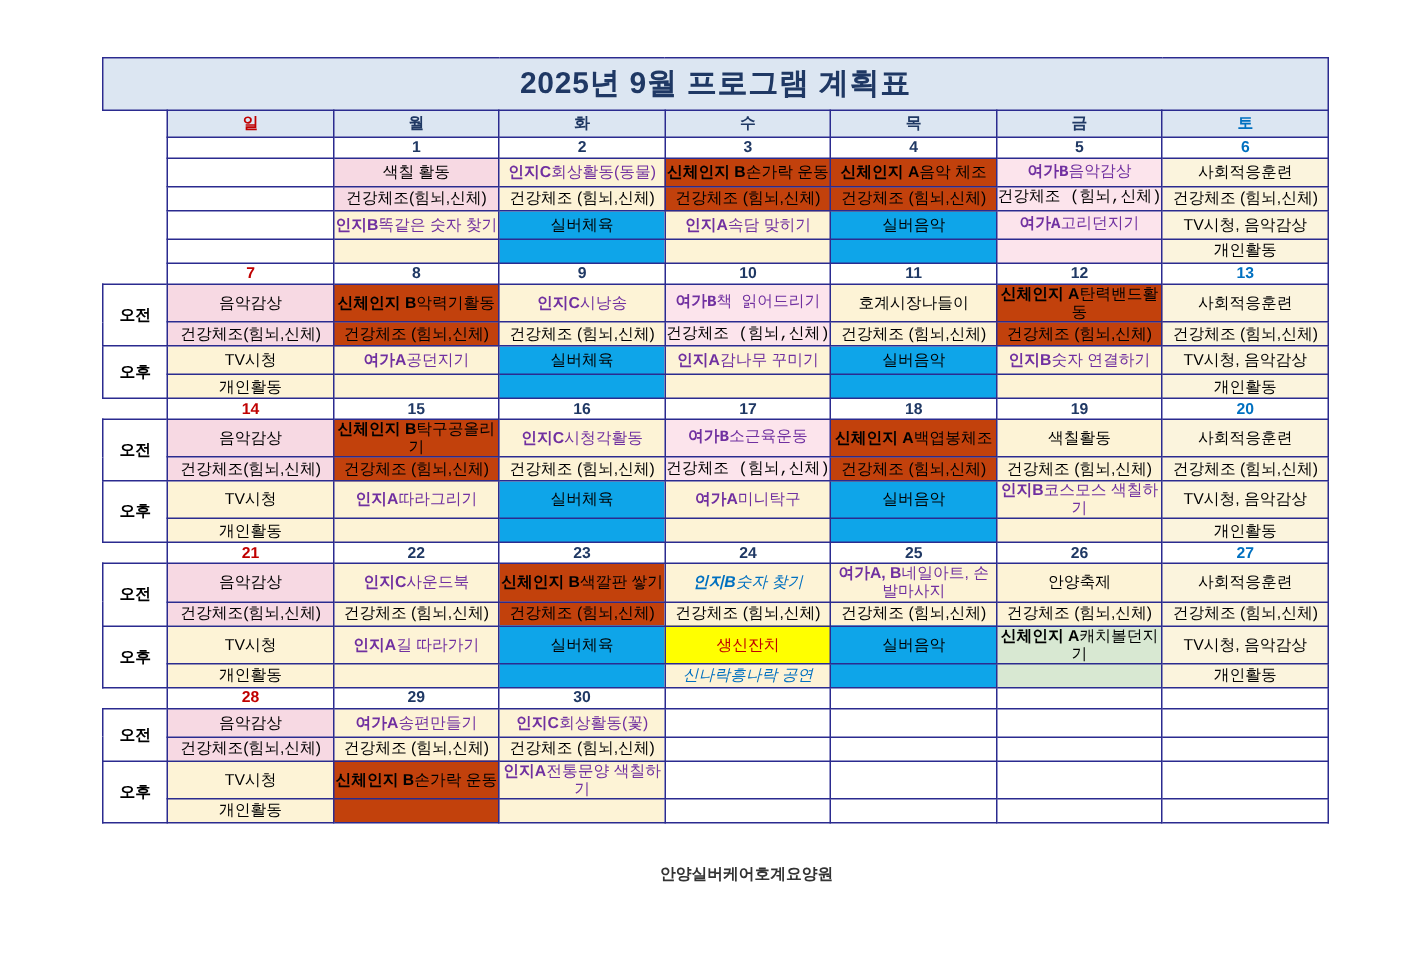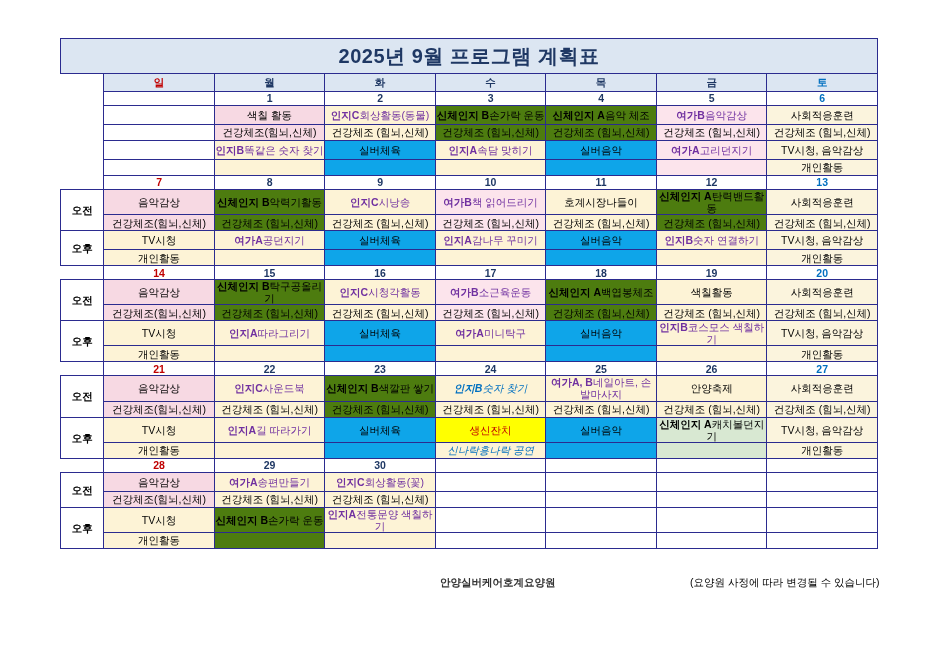--- a/index.html
+++ b/index.html
@@ -1,40 +1,40 @@
 <!DOCTYPE html>
 <html><head>
 <meta charset="utf-8">
 <style>
   html,body{margin:0;padding:0;background:#fff;}
   body{width:939px;height:651px;font-family:"Liberation Sans","DejaVu Sans",sans-serif;}
   #sheet{position:relative;width:939px;height:651px;}
-  table.cal{border-collapse:collapse;position:absolute;left:60px;top:38px;width:818px;table-layout:fixed;padding-left:28px;}
+  table.cal{border-collapse:collapse;position:absolute;left:68px;top:38px;width:818px;table-layout:fixed;padding-left:28px;}
   table.cal td,table.cal th{border:1px solid #2b2b8f;font-size:10.5px;text-align:center;vertical-align:middle;padding:0;line-height:1.15;}
   .title-cell{height:34px;background:#dce6f2;border:1px solid #2b2b8f;}
   .title-txt{font-size:20px;font-weight:bold;color:#1f3864;letter-spacing:0.5px;}
   .dow{height:17px;font-weight:bold;font-size:12px;background:#dce6f2;color:#1f3864;}
   .dow.sun{color:#c00000;}
   .dow.sat{color:#0070c0;}
   .daynum{height:13px;text-align:right;padding-right:4px;font-size:10px;font-weight:bold;color:#1f3864;background:#fff;}
   .daynum.sun{color:#c00000;}
   .daynum.sat{color:#0070c0;}
   .ampm{width:38px;font-size:11px;font-weight:bold;color:#000;background:#fff;border:1px solid #2b2b8f;margin-left:20px;}
   .noampm{border:none !important;background:transparent;}
   .r1{height:18px;}
   .r2{height:15px;}
   .r3{height:18px;}
   .r4{height:15px;}
   .cell{font-size:10.5px;}
   .b{font-weight:bold;}
   .foot-left{position:absolute;left:440px;top:576px;font-size:10.5px;font-weight:bold;color:#333;}
   .foot-right{position:absolute;left:690px;top:576px;font-size:10.5px;color:#000;}
   .hl-pink{background:#f7d9e3;}
-  .hl-rose{background:#fce4ec;}
-  .hl-green{background:#4d7c0f;}
+  .hl-rose{background:#fce4ec;font-family:Liberation Mono, monospace;}
+  .hl-green{background:#c2410c;}
   .hl-orange{background:#0ea5e9;}
   .hl-cream{background:#fdf3d6;margin-top:18px;}
   .hl-ivory{background:#fbf4dd;}
   .hl-lgreen{background:#d8e8d2;}
   .hl-yellow{background:#ffff00;}
   .hl-white{background:#ffffff;}
   .t-purple{color:#7030a0;}
   .t-blue{color:#0070c0;font-style:italic;}
   .t-black{color:#000;}
   .t-red{color:#c00000;}
@@ -306,14 +306,13 @@
           <td class="cell hl-cream t-black r4"><span></span></td>
           <td class="cell hl-white t-black r4"><span></span></td>
           <td class="cell hl-white t-black r4"><span></span></td>
           <td class="cell hl-white t-black r4"><span></span></td>
           <td class="cell hl-white t-black r4"><span></span></td>
         </tr>
       </tbody>
   </table>
 
   <div class="foot-left">안양실버케어호계요양원</div>
-  <div class="foot-right">(요양원 사정에 따라 변경될 수 있습니다)</div>
 </div>
 
 </body></html>

